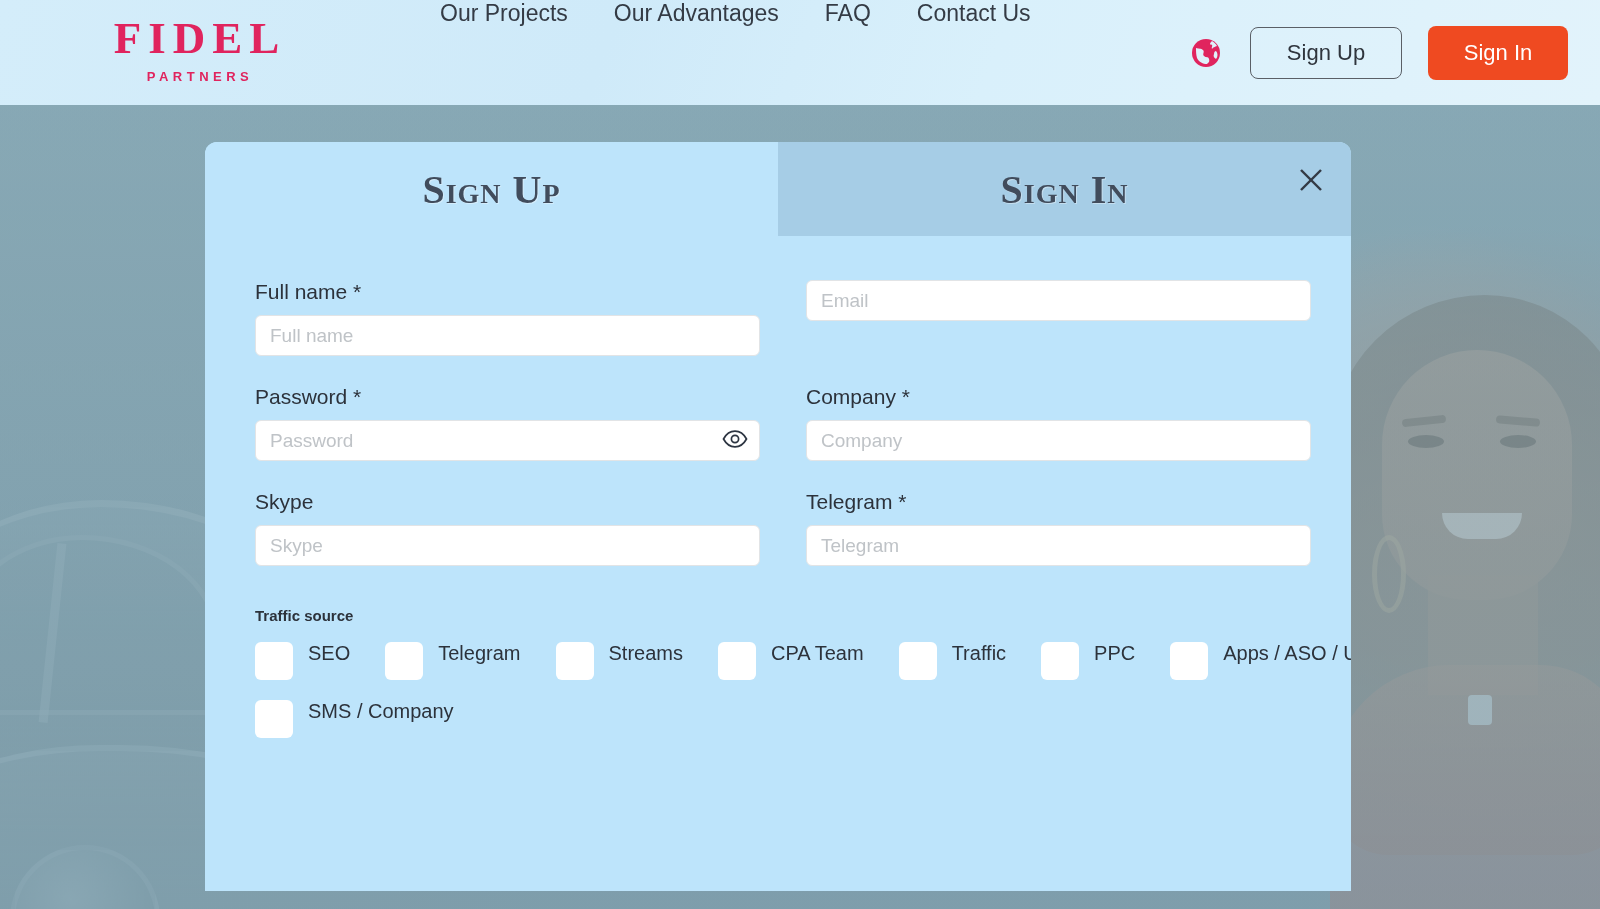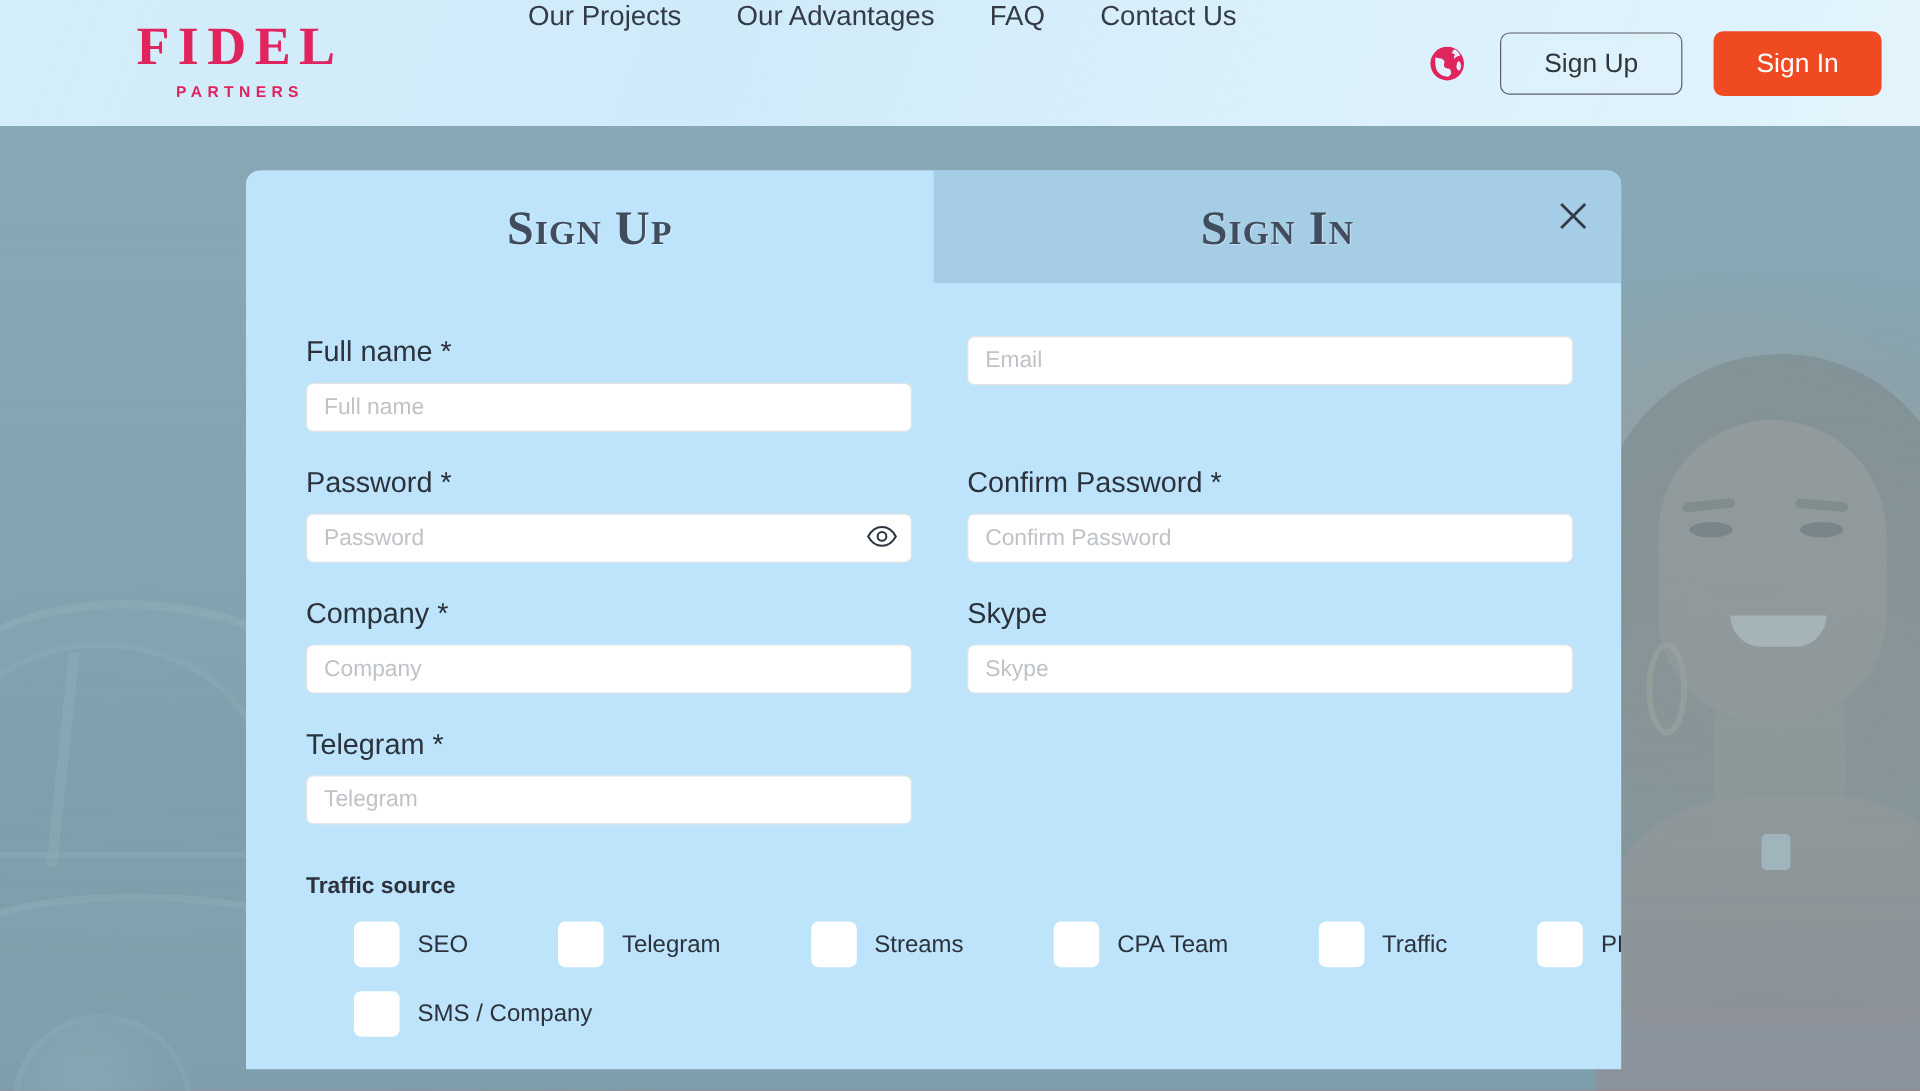--- a/index.html
+++ b/index.html
@@ -283,21 +283,21 @@
 
   .form-grid {
     padding: 44px 50px 0 50px;
     display: grid;
     grid-template-columns: 505px 505px;
     column-gap: 46px;
     row-gap: 0;
   }
   .field { margin-bottom: 29px; position: relative; }
   .field-label {
-    font-size: 24px;
+    font-size: 21px;
     color: #2c323b;
     margin-bottom: 11px;
     display: block;
   }
   .req { color: #2c323b; }
   .field-input {
     width: 100%;
     height: 41px;
     border: 1px solid #e2e4e6;
     border-radius: 6px;
@@ -314,34 +314,32 @@
     right: 12px; bottom: 9px;
     width: 26px; height: 24px;
     border: none; background: transparent;
     padding: 0; cursor: pointer;
   }
 
   .traffic {
     padding: 12px 50px 0 50px;
   }
   .traffic-title {
-    font-size: 19px;
+    font-size: 15px;
     font-weight: 700;
     color: #2c323b;
     margin-bottom: 18px;
   }
   .cb-rows { display: flex; flex-direction: column; gap: 20px; }
   .cb-row { display: flex; align-items: center; }
   .cb-item {
     display: flex;
-    align-items: center;
     gap: 15px;
     margin-right: 35px;
     cursor: pointer;
-    margin-left: 40px;
   }
   .cb-box {
     width: 38px; height: 38px;
     background: #ffffff;
     border-radius: 6px;
     flex: 0 0 auto;
   }
   .cb-label {
     font-size: 20px;
     color: #2c323b;
@@ -431,24 +429,20 @@
         <label class="field-label"><span>Password</span> <span class="req">*</span></label>
         <input class="field-input" type="text" placeholder="Password" style="">
         <button class="eye-btn">
           <svg viewBox="0 0 26 20" width="26" height="20" aria-hidden="true">
             <path d="M1.5 10C4.5 4.5 9 2.2 13 2.2S21.5 4.5 24.5 10C21.5 15.5 17 17.8 13 17.8S4.5 15.5 1.5 10Z" fill="none" stroke="#2c3441" stroke-width="1.7"></path>
             <circle cx="13" cy="10" r="3.6" fill="none" stroke="#2c3441" stroke-width="1.7"></circle>
           </svg>
         </button>
       </div>
 
-      <div class="field">
-        <label class="field-label"><span>Confirm Password</span> <span class="req">*</span></label>
-        <input class="field-input" type="text" placeholder="Confirm Password" style="">
-      </div>
 
 
       <div class="field">
         <label class="field-label"><span>Company</span> <span class="req">*</span></label>
         <input class="field-input" type="text" placeholder="Company" style="">
       </div>
 
       <div class="field">
         <label class="field-label">Skype</label>
         <input class="field-input" type="text" placeholder="Skype" style="">

